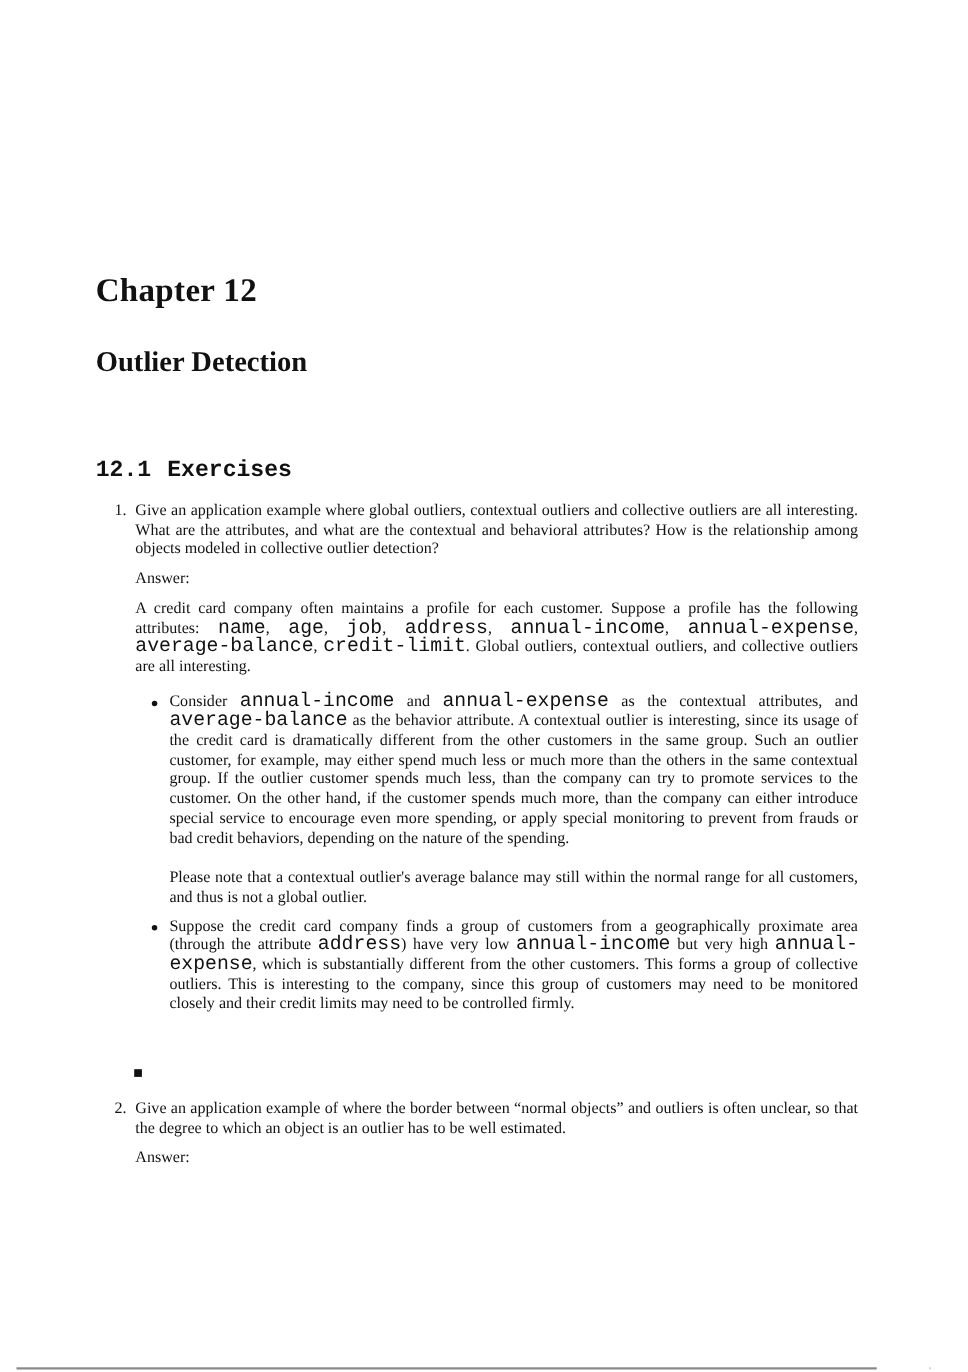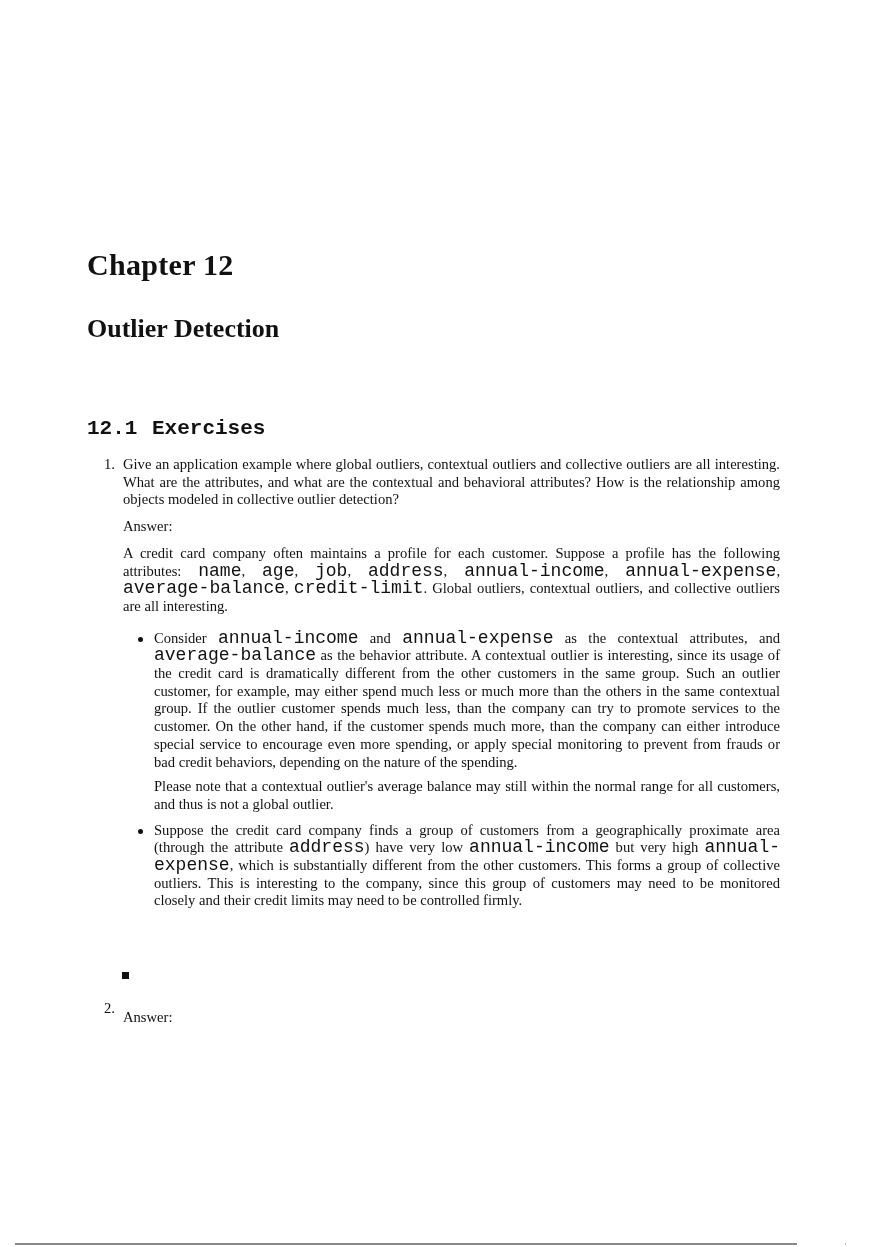--- a/index.html
+++ b/index.html
@@ -15,21 +15,21 @@
   .sec .num { display:inline-block; width:65px; }
   .body { position:absolute; left:104px; width:676px; font-family:"Liberation Serif","DejaVu Serif",serif;
           font-size:14.6px; line-height:17.7px; text-align:justify; }
   .item-num { position:absolute; left:0; }
   .indent { margin-left:19px; }
   .answer { font-weight:normal; margin-top:9px; margin-bottom:9px; }
   .tt { font-family:"Liberation Mono","DejaVu Sans Mono",monospace; font-size:18px;margin-top:24px; }
   ul.bul { list-style:none; margin:14px 0 0 0; padding:0; }
   ul.bul li { position:relative; padding-left:31px; margin-bottom:8px; }
   ul.bul li .dot { position:absolute; left:15px; top:7px; width:5px; height:5px; border-radius:50%; background:#111; }
-  .para2 { margin-top:7px; }
+  .para2 { margin-top:19px; }
   .qed { position:absolute; left:122px; top:972px; width:7px; height:7px; background:#111; }
   .rule { position:absolute; left:15px; top:1243px; width:782px; height:2px; background:#888; }
   .tick { position:absolute; left:845px; top:1243px; width:1px; height:2px; background:#bbb; }
 </style>
 </head>
 <body>
 
 <div class="page">
 
   <div class="chap-label">Chapter 12</div>
@@ -58,19 +58,20 @@
         </li>
       </ul>
     </div>
   </div>
 
   <div class="qed"></div>
 
   <div class="body" style="top:1000px;">
     <span class="item-num">2.</span>
     <div class="indent">
+      <div>Give an application example of where the border between “normal objects” and outliers is often unclear, so that the degree to which an object is an outlier has to be well estimated.</div>
       <div class="answer">Answer:</div>
     </div>
   </div>
 
   <div class="rule"></div>
   <div class="tick"></div>
 </div>
 
 </body></html>

